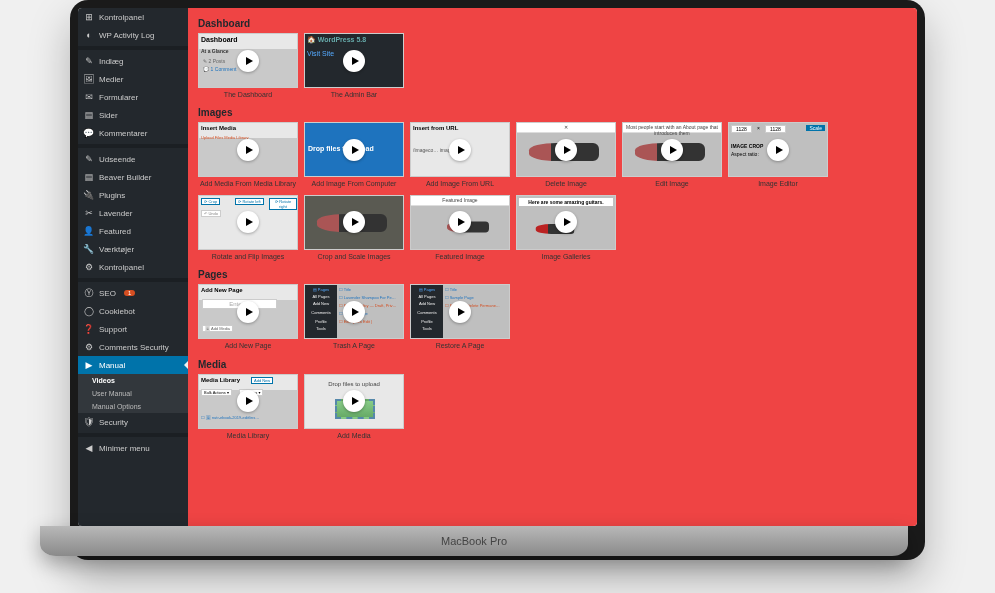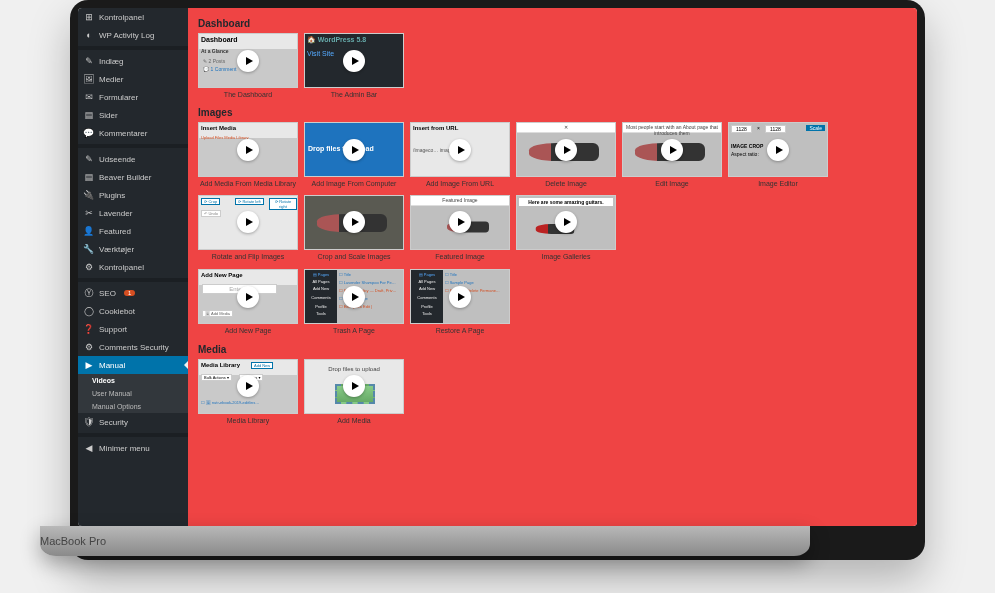--- a/index.html
+++ b/index.html
@@ -17,24 +17,24 @@
 .screen {
   width: 100%; height: 518px;
   background: #fff;
   border-radius: 4px;
   overflow: hidden;
   display: flex;
 }
 .laptop-base {
   position: absolute;
   left: 40px; top: 526px;
-  width: 770px; height: 30px;
+  width: 868px; height: 30px;
   background: linear-gradient(#b8b8b8, #8a8a8a);
   border-radius: 0 0 16px 16px / 0 0 12px 12px;
-  display: flex; align-items: center; justify-content: flex-start;
+  display: flex; align-items: center; justify-content: center;
   box-shadow: 0 8px 20px rgba(0,0,0,.3);
 }
 .laptop-base-label {
   font-size: 11px;
   color: #444;
 }
 
 
 .sidebar {
   width: 110px; height: 100%;
@@ -339,20 +339,21 @@
           </div>
           <div class="card">
             <div class="thumb">
               <div style="position: absolute; top: 2px; left: 2px; font-size: 5px; font-weight: 700; color: rgb(0, 0, 0); background: rgb(255, 255, 255); right: 2px; padding: 1px;">Here are some amazing guitars.</div>
               <div class="guitar red" style="transform: scale(0.55); left: 3px; top: 24px;"></div>
               <div class="play"></div>
             </div>
             <div class="caption">Image Galleries</div>
           </div>
         </div>
+        <h2 class="section-title">Pages</h2>
         <div class="grid">
           <div class="card">
             <div class="thumb">
               <div class="gray"></div>
               <div class="hdr">Add New Page</div>
               <div style="position: absolute; top: 14px; left: 3px; right: 20px; font-size: 6px; color: rgb(170, 170, 170); background: rgb(255, 255, 255); border: 1px solid rgb(204, 204, 204); padding: 1px;">Enter tit</div>
               <div style="position: absolute; top: 40px; left: 3px; font-size: 4px; color: rgb(102, 102, 102); border: 1px solid rgb(204, 204, 204); padding: 0px 2px; background: rgb(255, 255, 255);">🖼 Add Media</div>
               <div class="play"></div>
             </div>
             <div class="caption">Add New Page</div>

